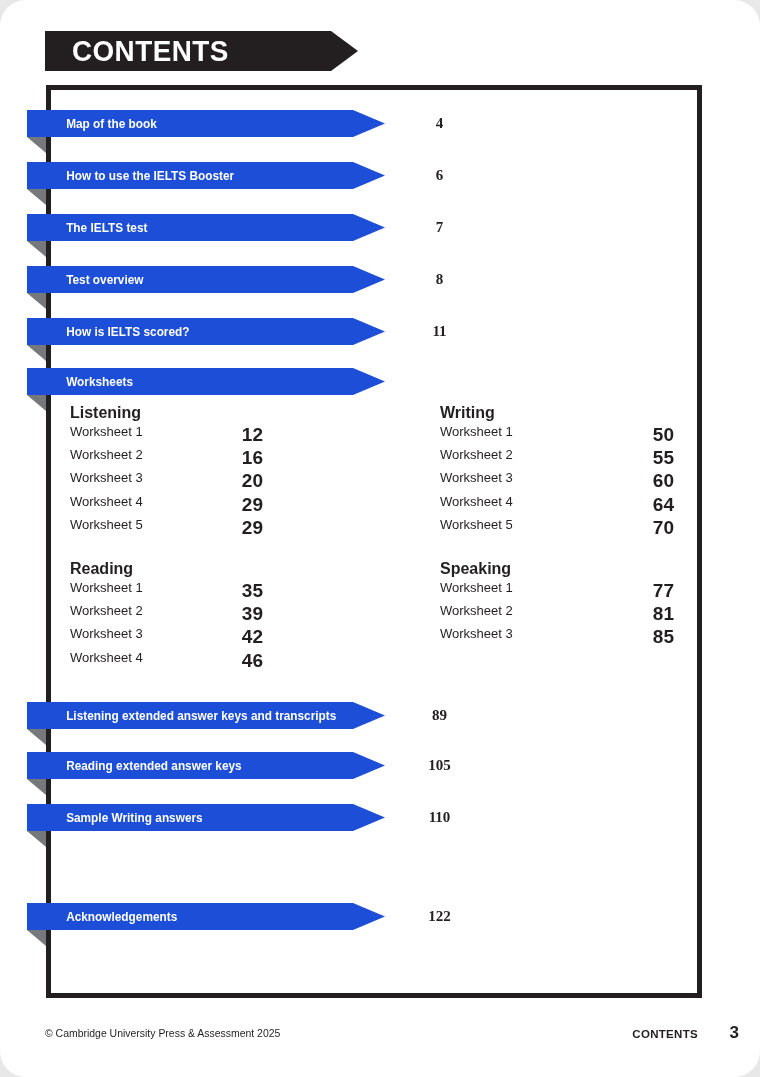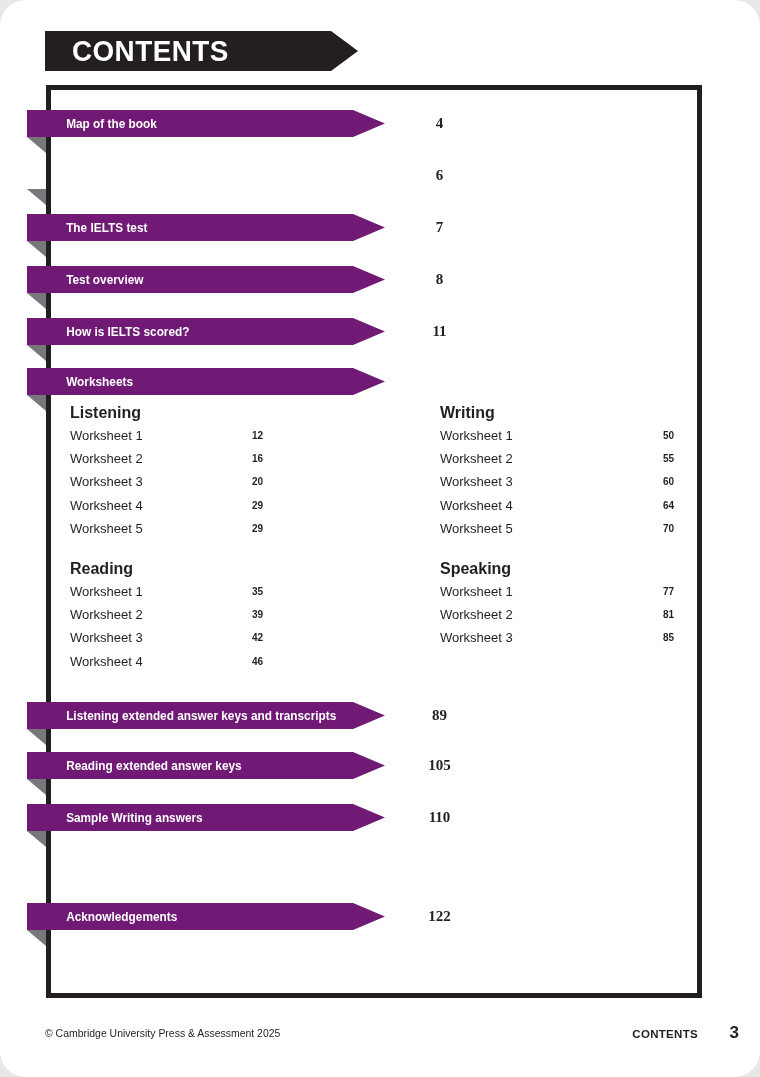--- a/index.html
+++ b/index.html
@@ -36,21 +36,21 @@
     border:5px solid #231f20;
     box-sizing:border-box;
     background:transparent;
   }
 
   
   .toc-row { position:absolute; left:27px; width:470px; height:27px; }
   .ribbon {
     position:absolute; left:0; top:0;
     width:358px; height:27px;
-    background:#701a75;
+    background:#1d4ed8;
     clip-path:polygon(0 0, calc(100% - 32px) 0, 100% 50%, calc(100% - 32px) 100%, 0 100%);
   }
   .toc-row .fold {
     position:absolute; left:0; top:27px;
     width:19px; height:16px;
     background:#77787b;
     clip-path:polygon(0 0, 100% 0, 100% 100%);
   }
   .ribbon-label {
     display:inline-block;
@@ -70,25 +70,25 @@
   
   .ws-col { position:absolute; top:402px; }
   .ws-col-left  { left:70px;  width:193px; }
   .ws-col-right { left:440px; width:234px; }
   .ws-heading {
     height:22px; line-height:22px;
     font-size:16px; font-weight:bold; color:#231f20;
   }
   .ws-heading.gap { margin-top:18px; }
   .ws-row {
-    display:flex; justify-content:space-between; align-items:center;
+    display:flex; justify-content:space-between; 
     height:23.2px;
   }
   .ws-label { font-size:13px; color:#231f20; }
-  .ws-page  { font-size:10px; font-weight:bold; color:#231f20; }
+  .ws-page  { font-size:19px; font-weight:bold; color:#231f20; }
 
   
   .footer-copyright {
     position:absolute; left:45px; top:1024px;
     height:18px; line-height:18px;
     font-size:11px; color:#231f20; white-space:nowrap;
     transform:scaleX(0.95); transform-origin:left center;
   }
   .footer-section {
     position:absolute; right:62px; top:1025px;
@@ -114,20 +114,23 @@
 
   <div class="toc-row" style="top:110px">
     <div class="ribbon">
       <span class="ribbon-label">Map of the book</span>
     </div>
     <span class="fold"></span>
     <span class="row-page">4</span>
   </div>
 
   <div class="toc-row" style="top:162px">
+    <div class="ribbon">
+      <span class="ribbon-label">How to use the IELTS Booster</span>
+    </div>
     <span class="fold"></span>
     <span class="row-page">6</span>
   </div>
 
   <div class="toc-row" style="top:214px">
     <div class="ribbon">
       <span class="ribbon-label">The IELTS test</span>
     </div>
     <span class="fold"></span>
     <span class="row-page">7</span>

